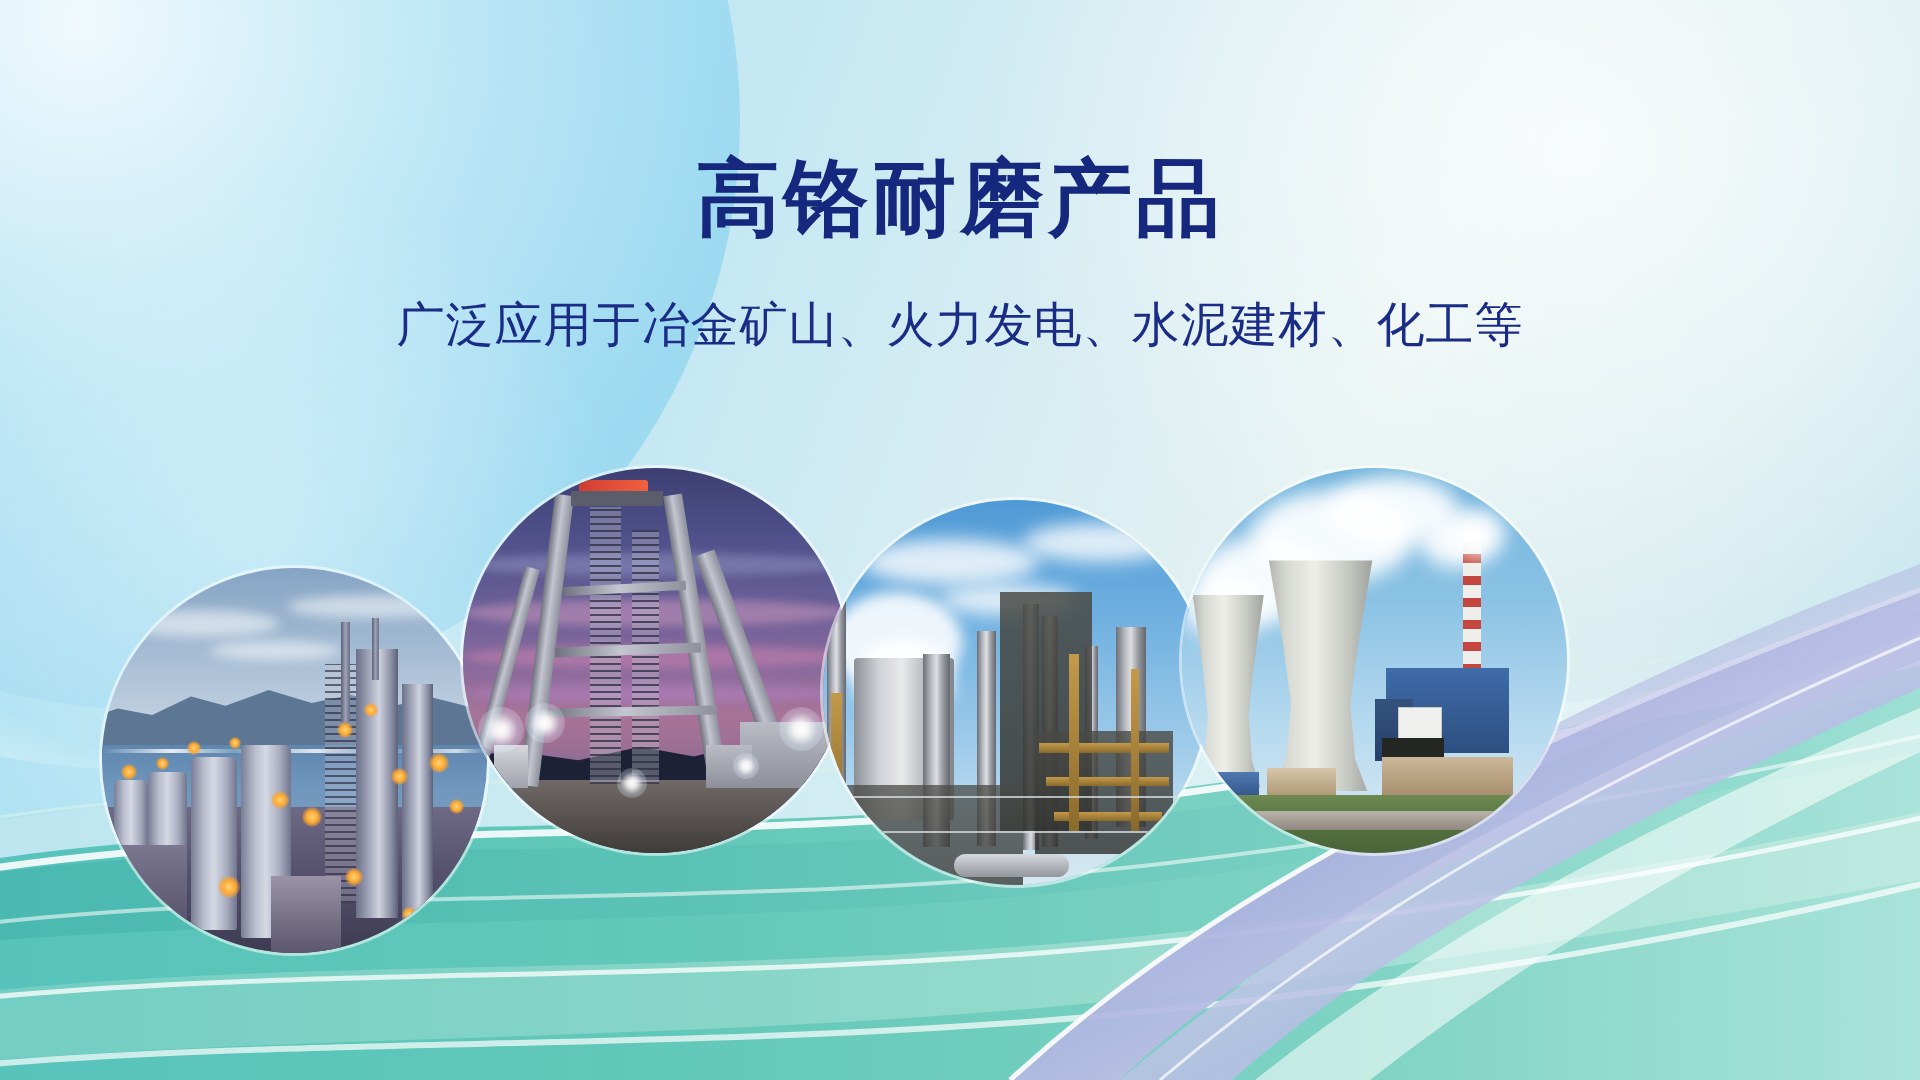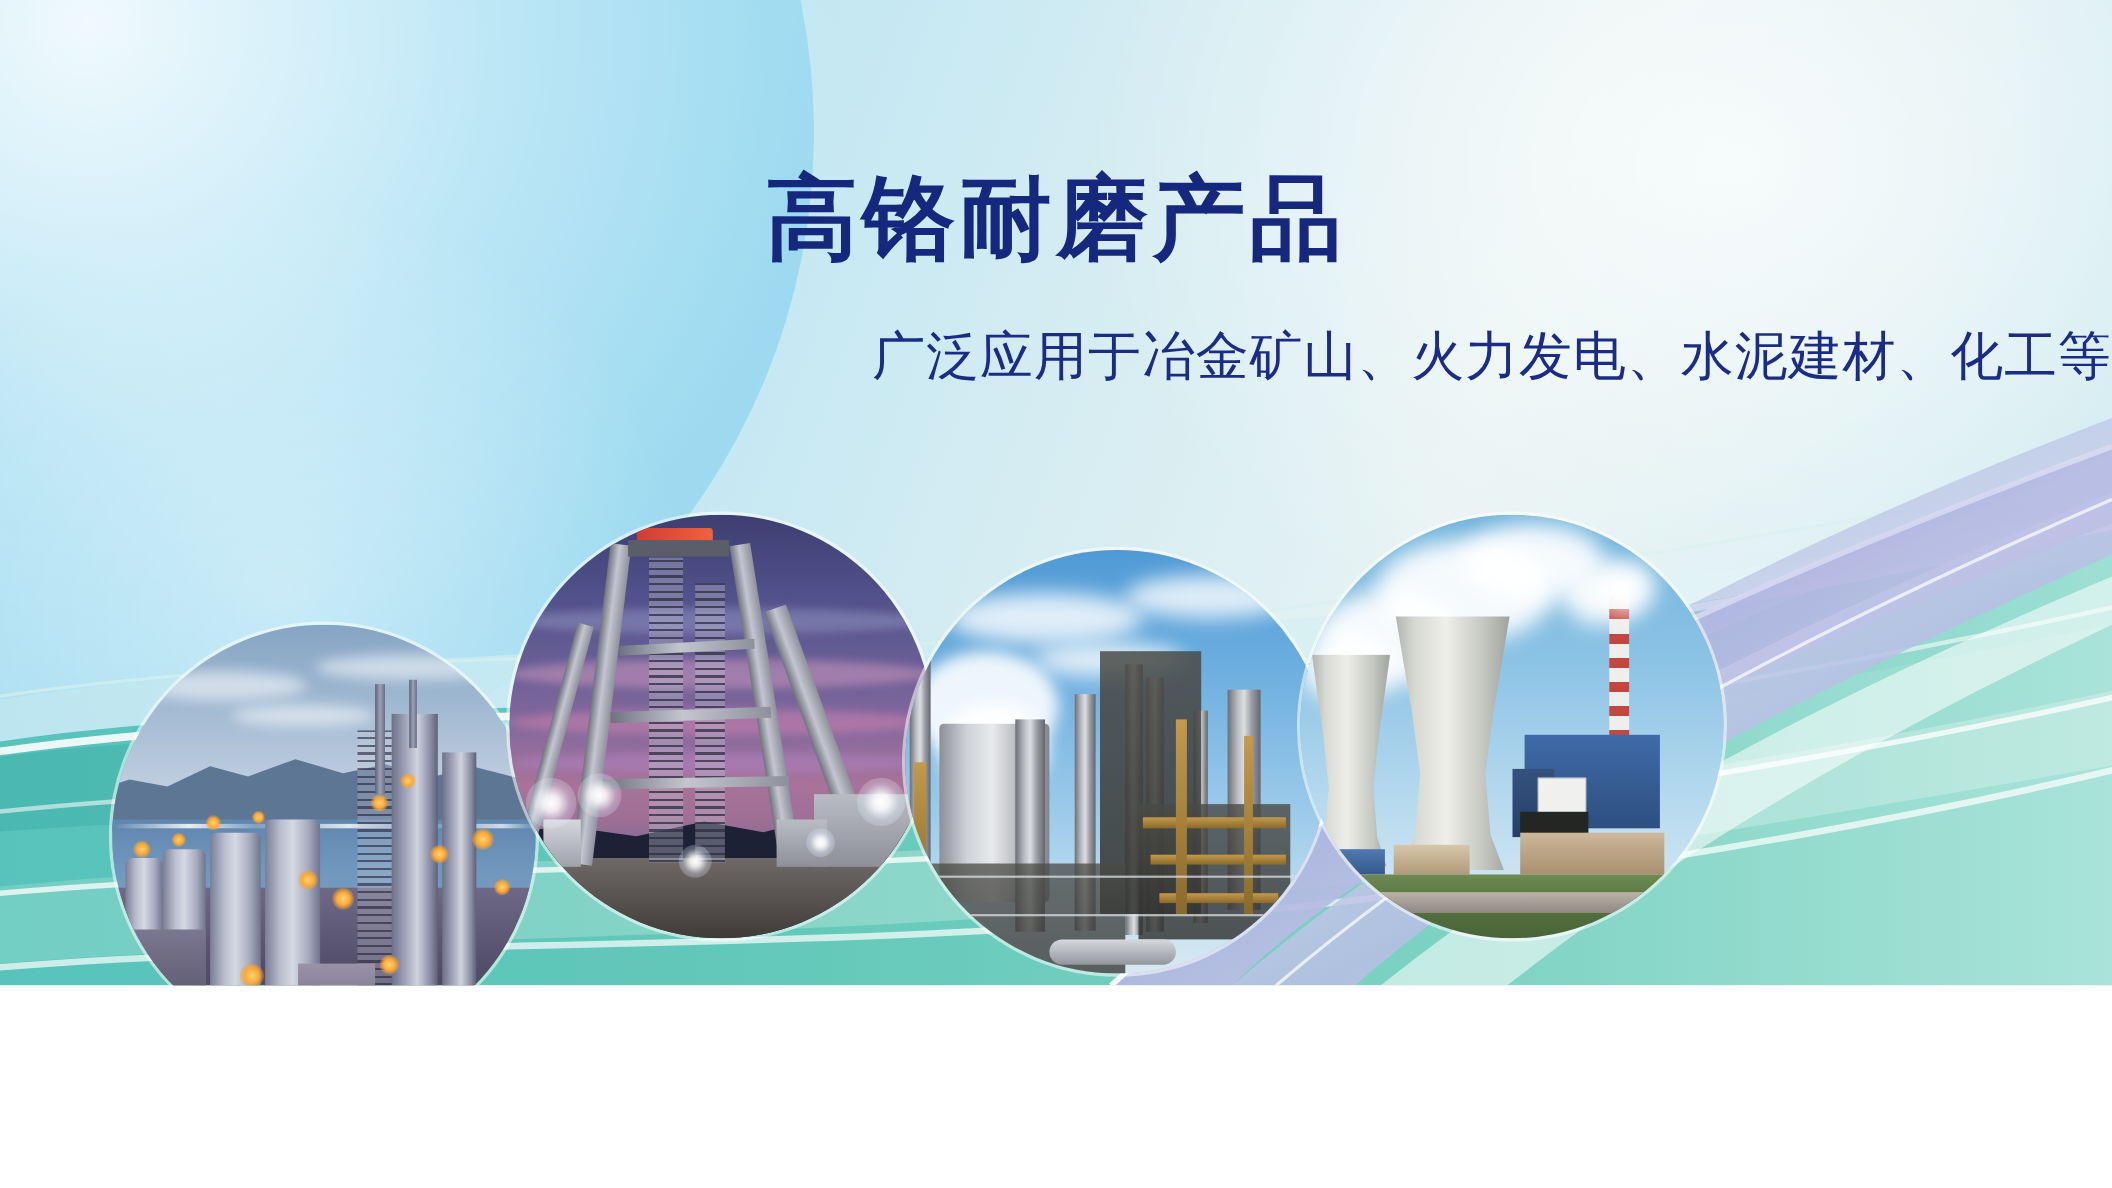--- a/index.html
+++ b/index.html
@@ -8,21 +8,21 @@
     padding: 0;
     background: #ffffff;
   }
   body {
     font-family: "Liberation Sans", "DejaVu Sans", sans-serif;
   }
 
   #banner {
     position: relative;
     width: 1920px;
-    height: 896px;
+    height: 1080px;
     overflow: hidden;
     background: linear-gradient(110deg, #a7e0f2 0%, #b6e4f3 22%, #d4ecf2 48%, #e6f2f2 66%, #d9edf0 82%, #c3e6ee 100%);
   }
 
   
   .bg-layer { position: absolute; pointer-events: none; }
 
   
   .sphere-main {
     left: -440px; top: -470px;
@@ -153,21 +153,21 @@
     font-weight: 700;
     letter-spacing: 4px;
     color: #16277e;
     line-height: 1.1;
     white-space: nowrap;
   }
   .subhead {
     position: absolute;
     left: 0; top: 296px;
     width: 1920px;
-    text-align: right;
+    text-align: center;
     font-size: 48px;
     font-weight: 400;
     letter-spacing: 1px;
     color: #1b2c86;
     line-height: 1.2;
     white-space: nowrap;
   }
 </style>
 </head>
 <body>

